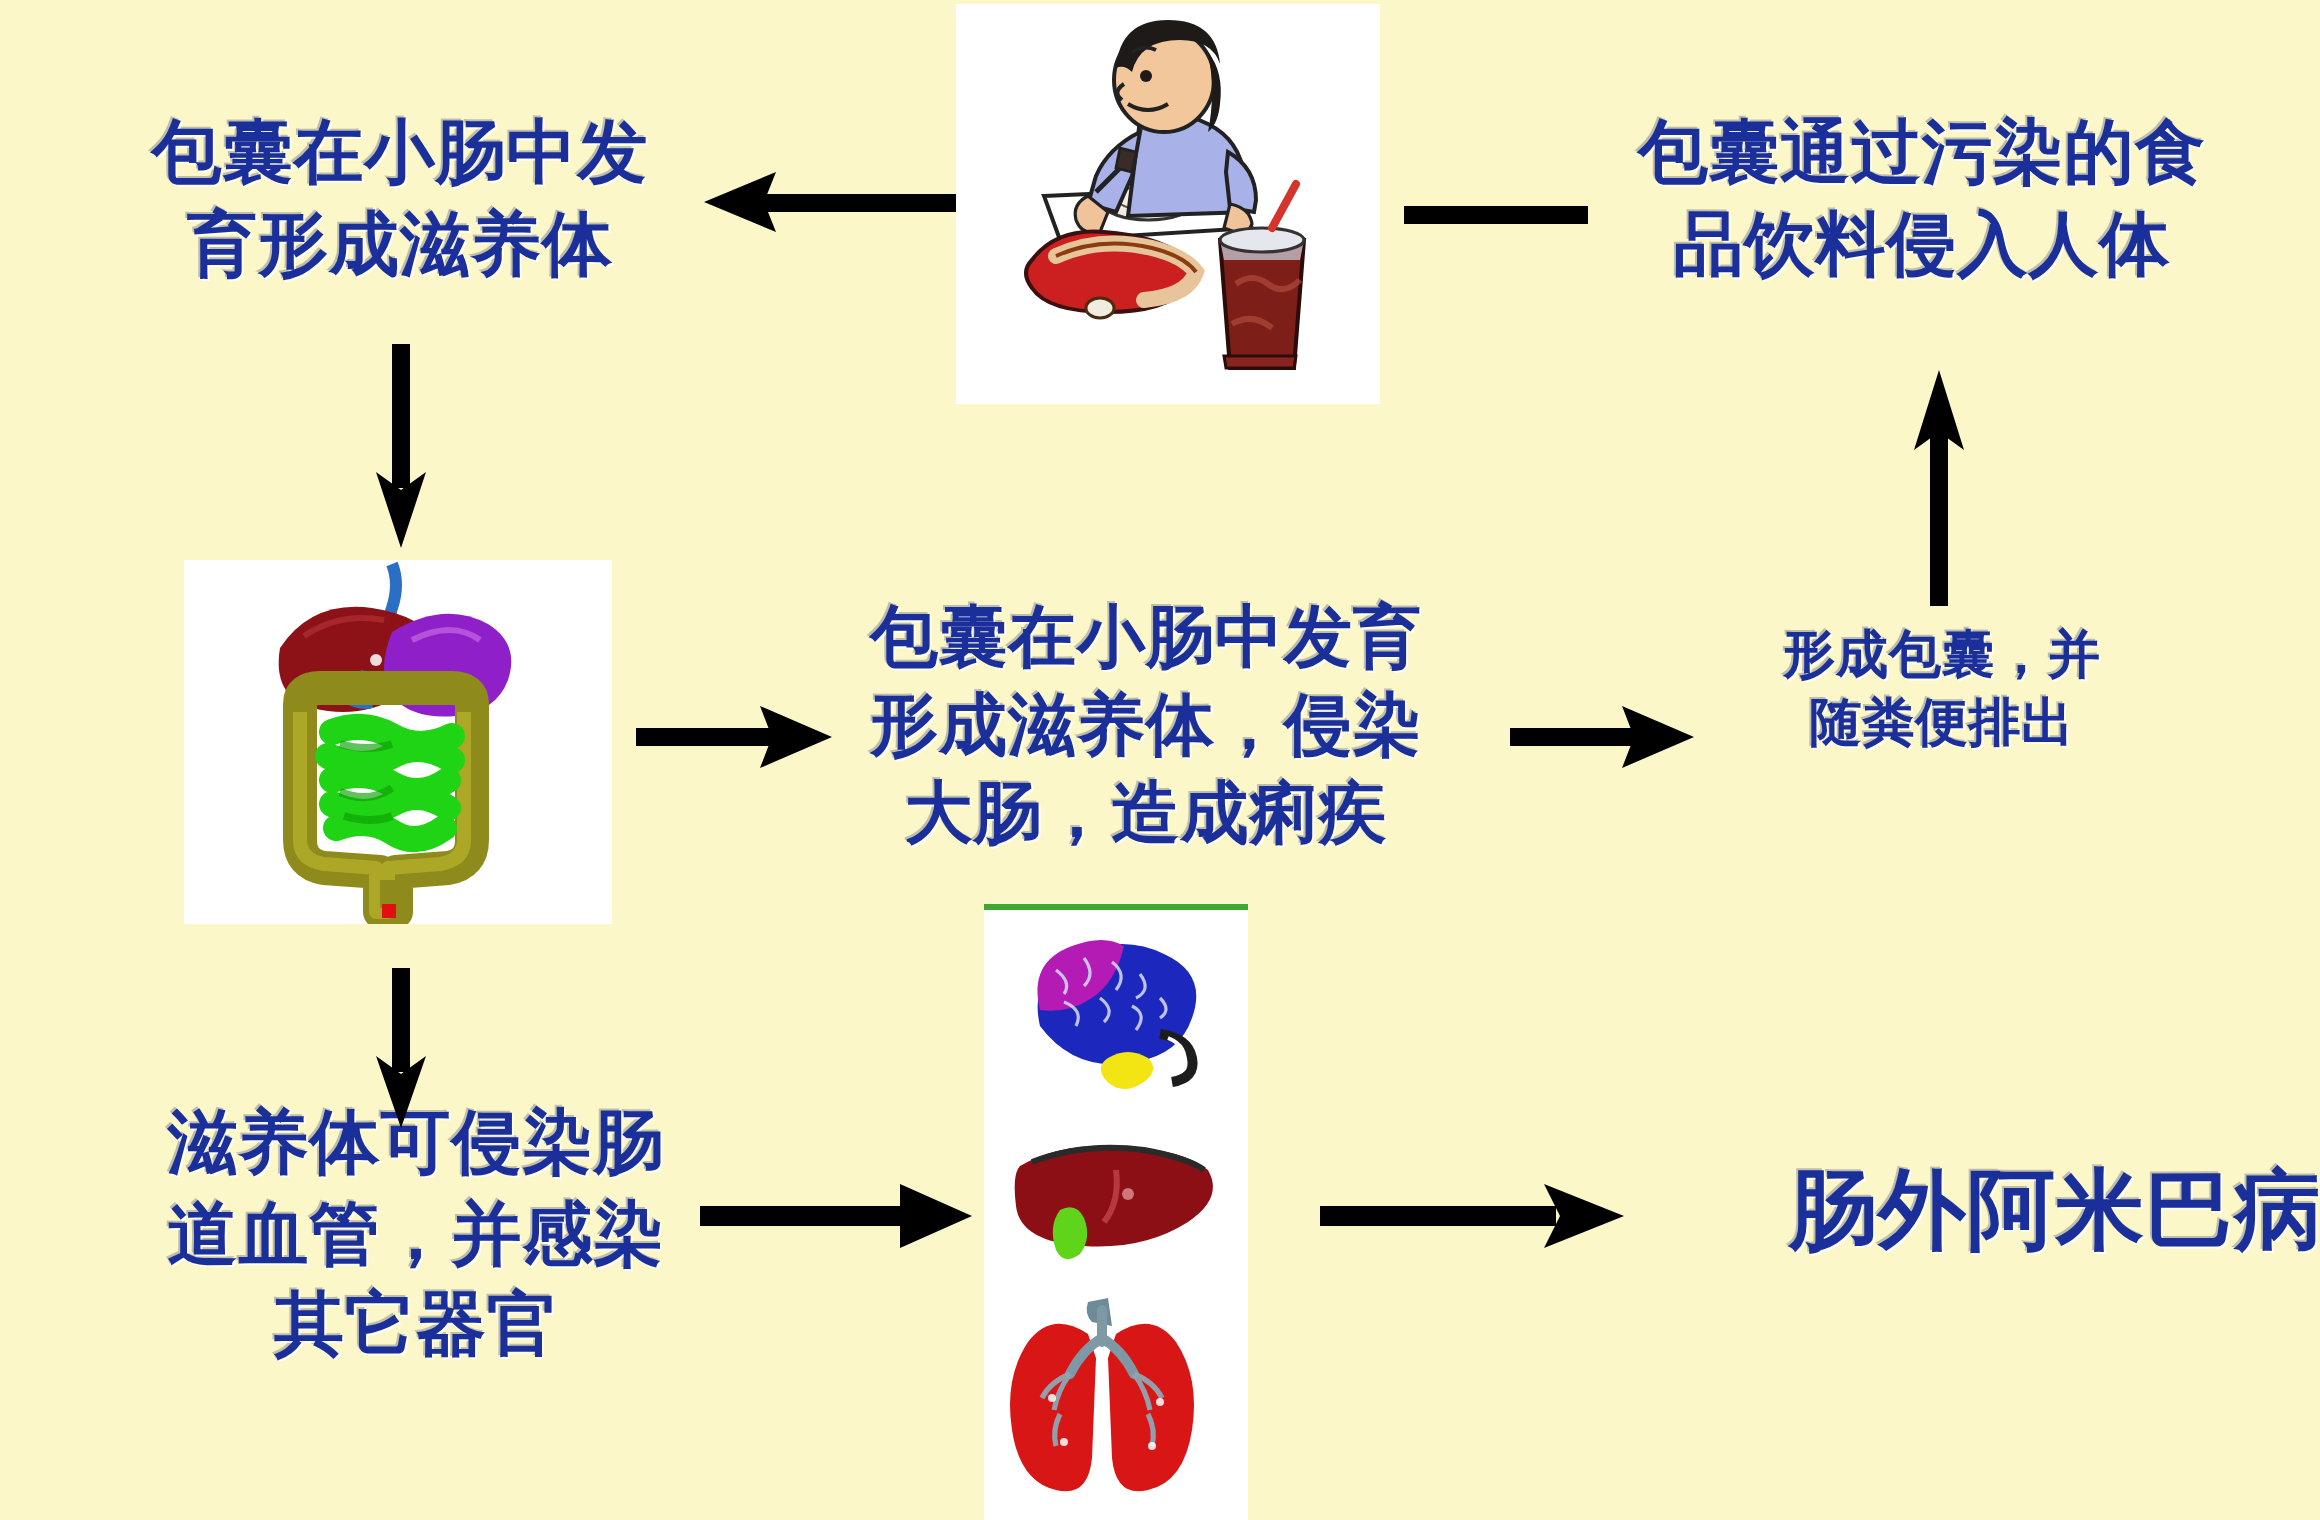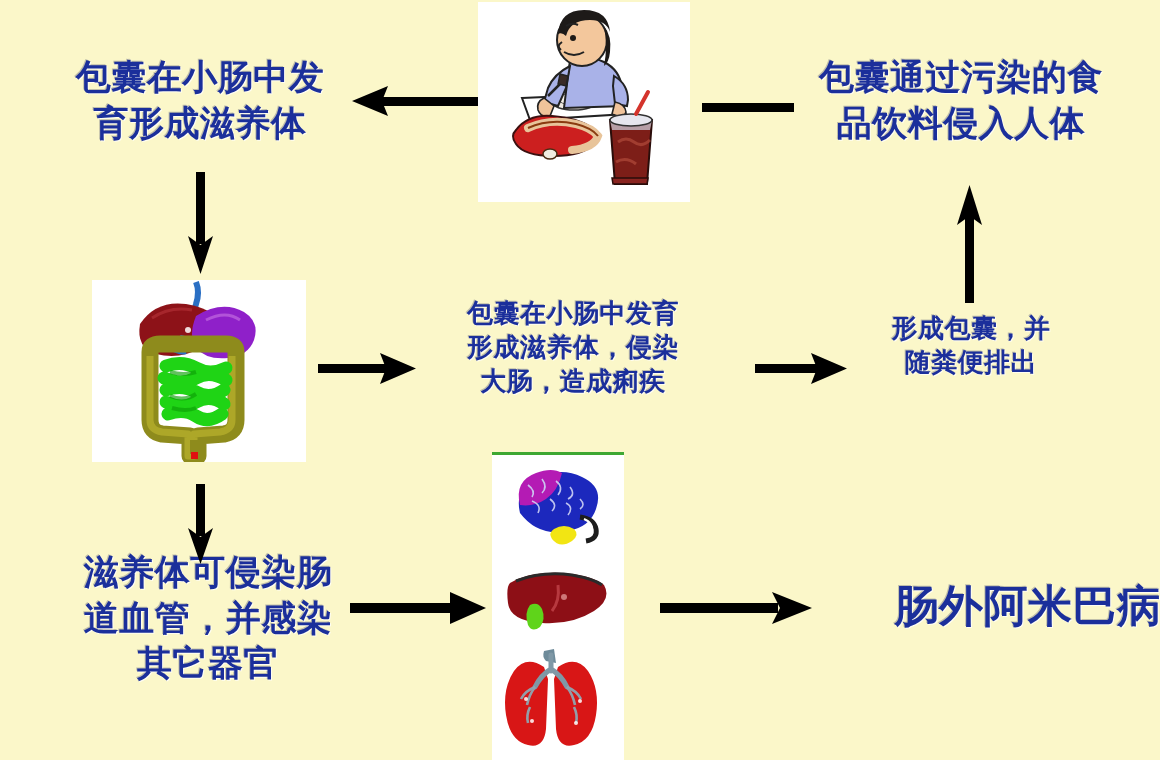--- a/index.html
+++ b/index.html
@@ -28,21 +28,21 @@
     font-size: 35px;
     line-height: 1.30;
     letter-spacing: 0.5px;
     text-align: center;
     white-space: pre-line;
     text-shadow: 1px 1px 0 rgba(255,255,255,0.75), -1px -1px 0 rgba(10,20,80,0.25);
   }
 
   .txt-tl   { left: 40px;  top: 55px;  width: 320px; }
   .txt-tr   { left: 796px; top: 55px;  width: 330px; }
-  .txt-mid  { left: 398px; top: 297px; width: 350px; font-size: 26px; }
+  .txt-mid  { left: 398px; top: 297px; width: 350px; font-size: 34px; }
   .txt-mr   { left: 836px; top: 312px; width: 270px; font-size: 26px; }
   .txt-bl   { left: 48px;  top: 550px; width: 320px; }
   .txt-br   { left: 888px; top: 577px; width: 280px; font-size: 44px; }
 
   
   .panel {
     position: absolute;
     background: #ffffff;
   }
   .panel-eating {

